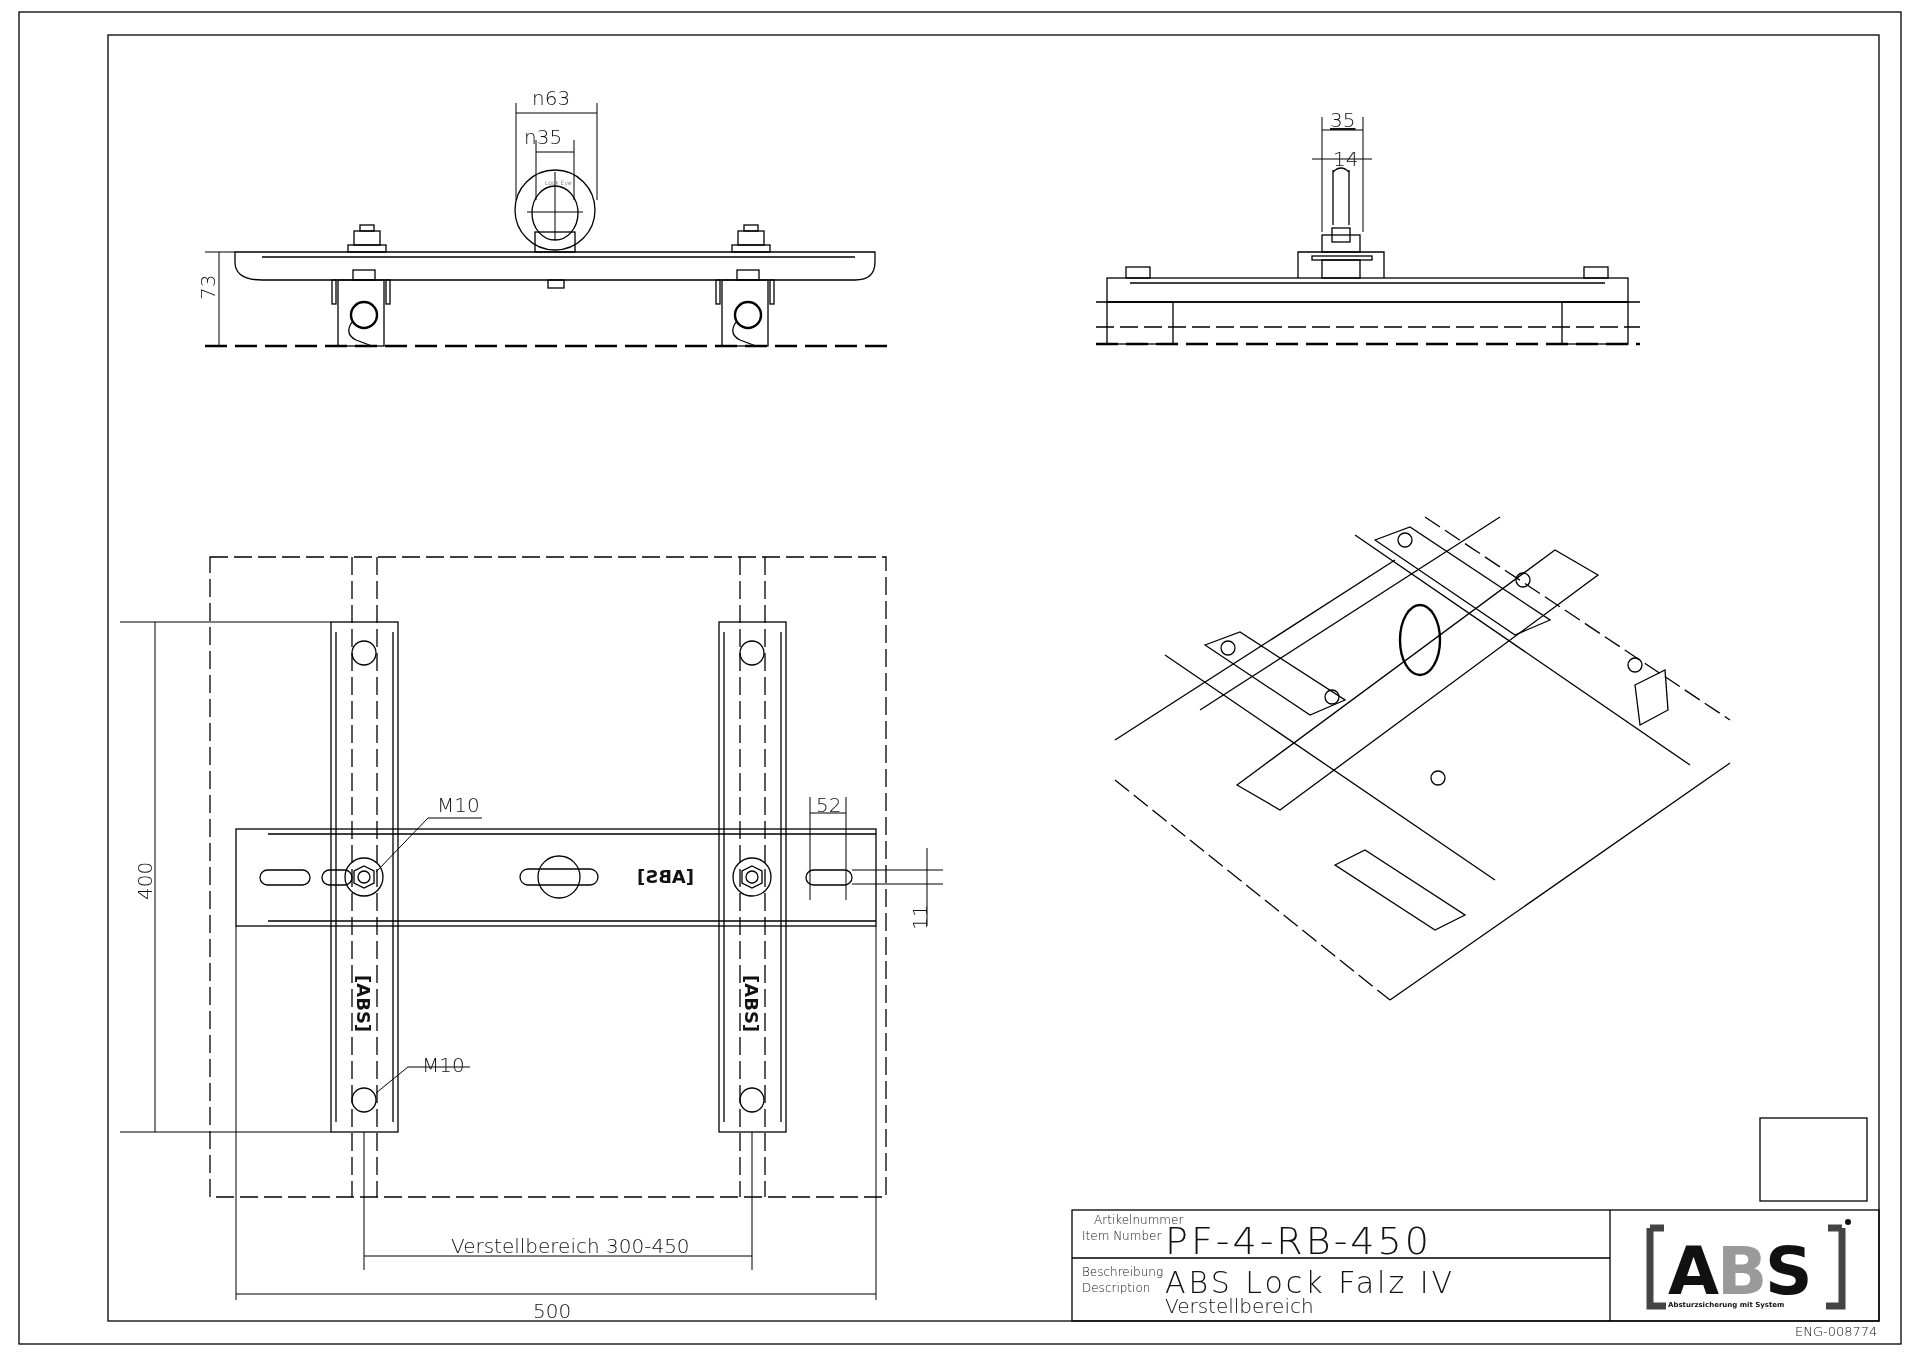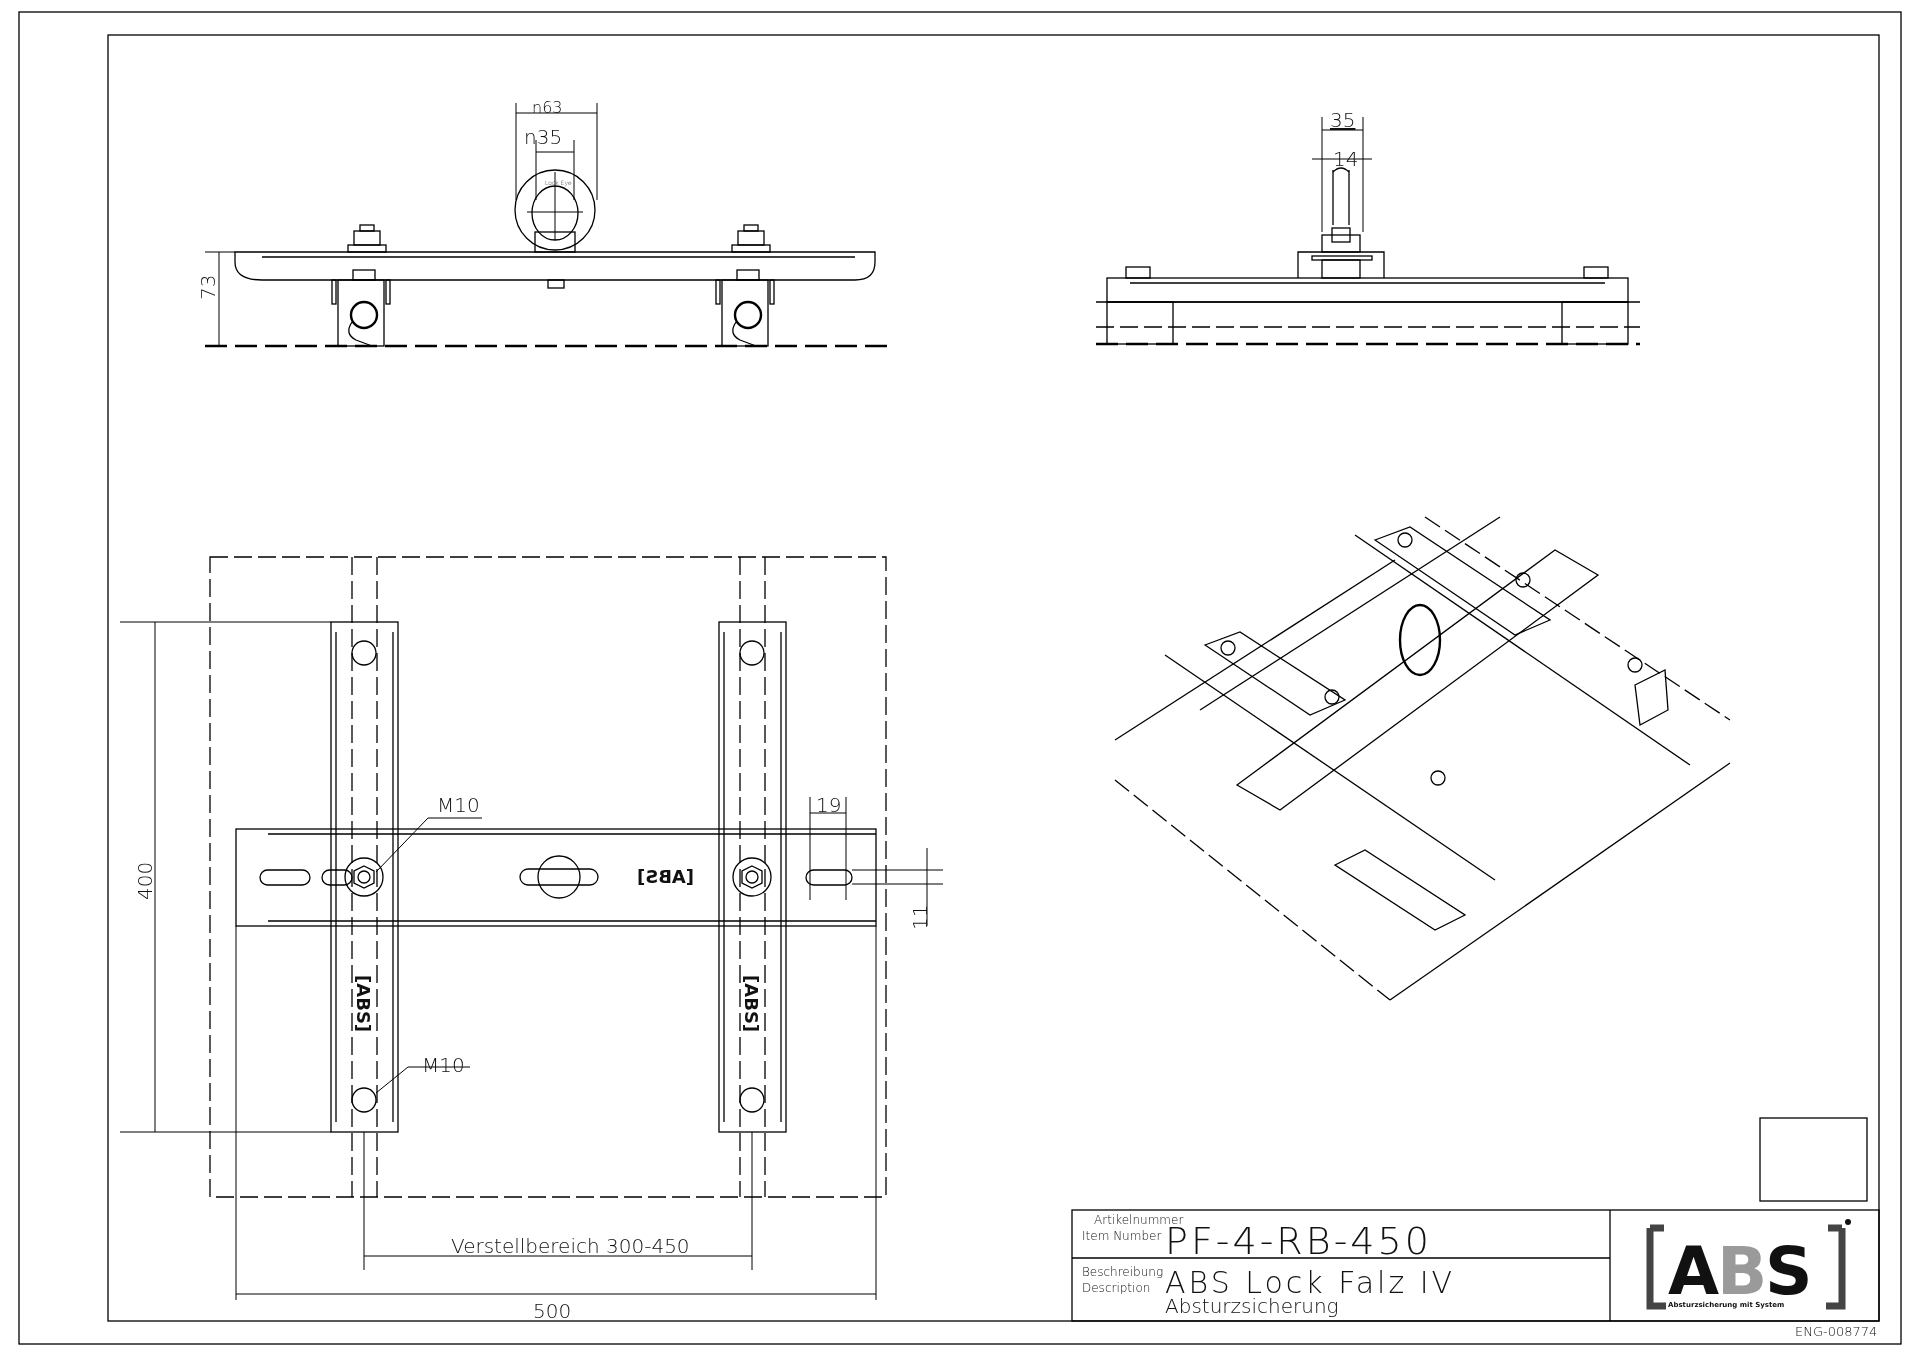--- a/index.html
+++ b/index.html
@@ -183,39 +183,39 @@
     <path d="M1650 1228 L1664 1228" fill="none" stroke="#444" stroke-width="7"></path>
     <path d="M1842 1228 L1842 1306 L1826 1306" fill="none" stroke="#444" stroke-width="7"></path>
     <path d="M1842 1228 L1828 1228" fill="none" stroke="#444" stroke-width="7"></path>
     <circle cx="1848" cy="1222" r="3" fill="#111"></circle>
     <text x="1668" y="1294" font-size="66" font-weight="900" fill="#111" font-family="DejaVu Sans, sans-serif">A</text>
     <text x="1717" y="1294" font-size="66" font-weight="900" fill="#9a9a9a" font-family="DejaVu Sans, sans-serif">B</text>
     <text x="1765" y="1294" font-size="66" font-weight="900" fill="#111" font-family="DejaVu Sans, sans-serif">S</text>
   </g>
 </svg>
 
-<span class="txt" style="left:532px;top:100px;font-size:16px;">n63</span>
+<span class="txt" style="left:532px;top:88px;font-size:20px;">n63</span>
 <span class="txt" style="left:516px;top:127px;font-size:20px;margin-left:8px;">n35</span>
 <span class="txt" style="left:198px;top:300px;font-size:20px;transform:rotate(-90deg);transform-origin:left top;">73</span>
 
 <span class="txt" style="left:1330px;top:110px;font-size:20px;text-decoration:underline;">35</span>
 <span class="txt" style="left:1333px;top:149px;font-size:20px;">14</span>
 
 <span class="txt" style="left:135px;top:900px;font-size:20px;transform:rotate(-90deg);transform-origin:left top;">400</span>
 <span class="txt" style="left:437px;top:795px;font-size:20px;">M10</span>
 <span class="txt" style="left:422px;top:1055px;font-size:20px;">M10</span>
-<span class="txt" style="left:816px;top:795px;font-size:20px;">19</span>
+<span class="txt" style="left:816px;top:795px;font-size:20px;">52</span>
 <span class="txt" style="left:910px;top:930px;font-size:20px;transform:rotate(-90deg);transform-origin:left top;">11</span>
 <span class="txt" style="left:451px;top:1236px;font-size:20px;">Verstellbereich 300-450</span>
 <span class="txt" style="left:533px;top:1277px;font-size:20px;margin-top:24px;">500</span>
 <span class="txt" style="left:637px;top:868px;font-size:18px;font-weight:700;transform:scaleX(-1);">[ABS]</span>
 <span class="txt" style="left:372px;top:975px;font-size:18px;font-weight:700;transform:rotate(90deg);transform-origin:left top;">[ABS]</span>
 <span class="txt" style="left:760px;top:975px;font-size:18px;font-weight:700;transform:rotate(90deg);transform-origin:left top;">[ABS]</span>
 
 <span class="txt label-small" style="left:1082px;top:1214px;margin-left:12px;">Artikelnummer</span>
 <span class="txt label-small" style="left:1082px;top:1230px;">Item Number</span>
 <span class="txt" style="left:1165px;top:1222px;font-size:38px;letter-spacing:3px;">PF-4-RB-450</span>
 <span class="txt label-small" style="left:1082px;top:1266px;">Beschreibung</span>
 <span class="txt label-small" style="left:1082px;top:1282px;">Description</span>
 <span class="txt" style="left:1165px;top:1268px;font-size:30px;letter-spacing:3px;">ABS Lock Falz IV</span>
-<span class="txt" style="left:1165px;top:1296px;font-size:20px;">Absturzsicherung</span>
+<span class="txt" style="left:1165px;top:1296px;font-size:20px;">Verstellbereich</span>
 <span class="txt" style="left:1668px;top:1302px;font-size:7px;font-weight:700;">Absturzsicherung mit System</span>
 <span class="txt" style="left:1795px;top:1325px;font-size:13px;">ENG-008774</span>
 
 </body></html>

